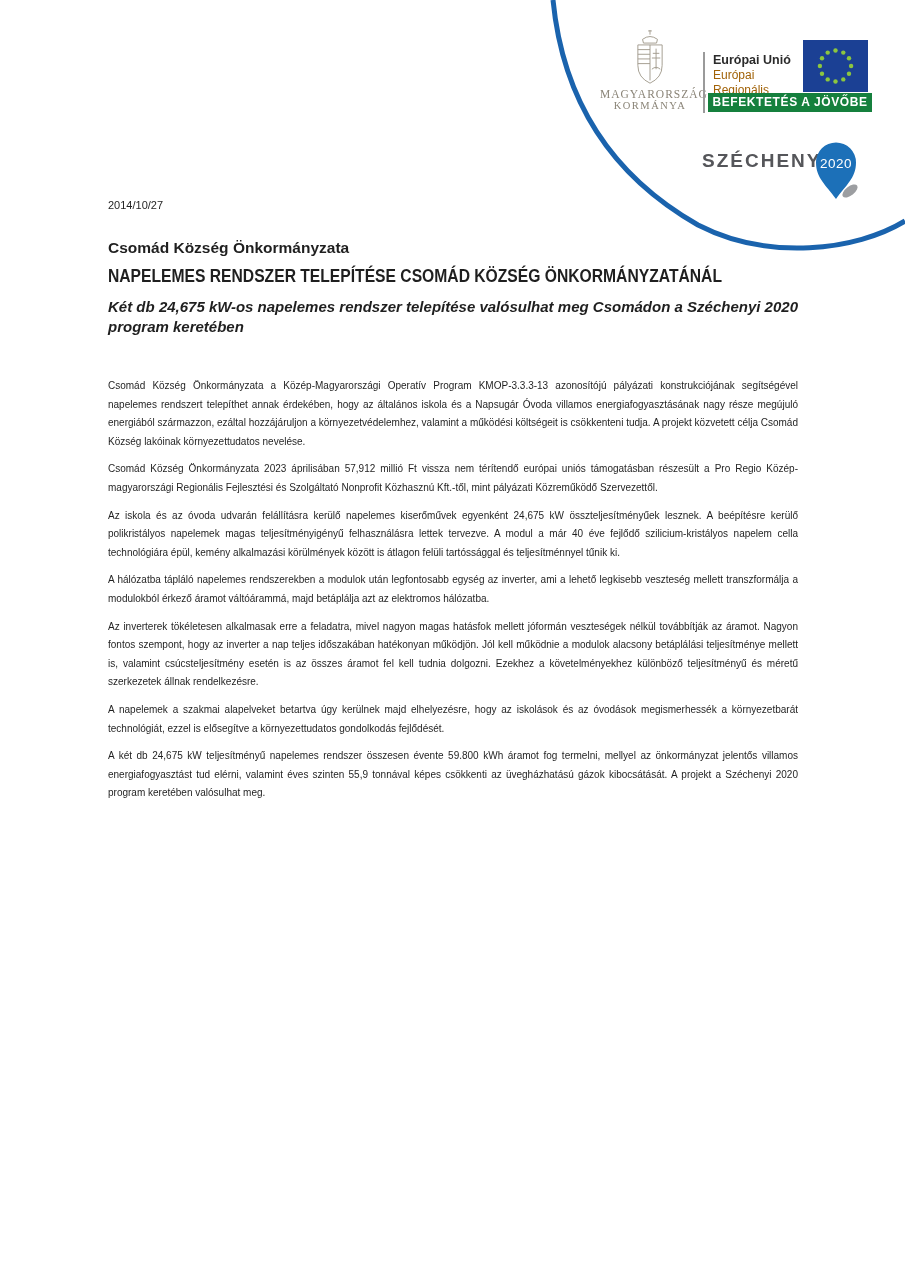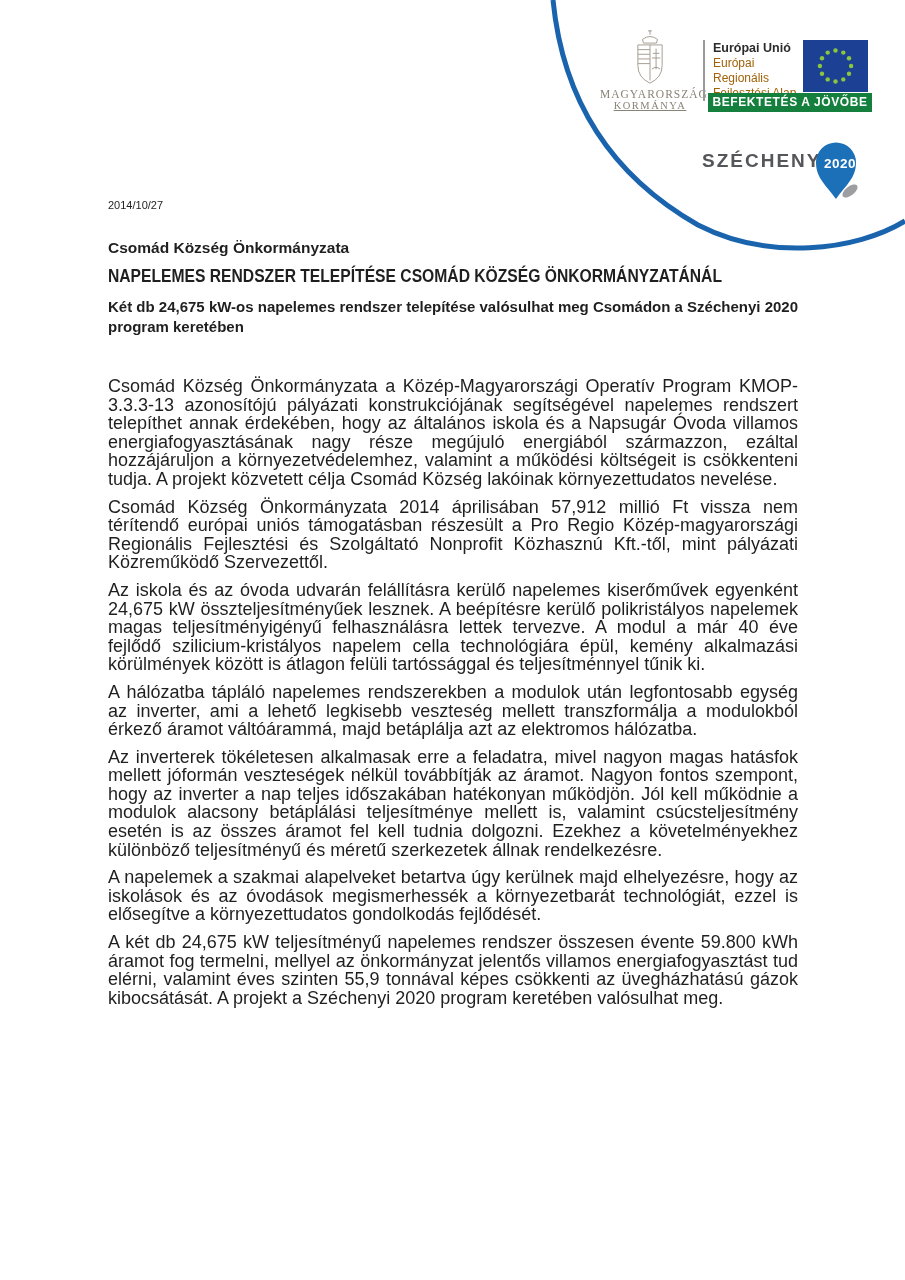--- a/index.html
+++ b/index.html
@@ -8,48 +8,48 @@
     overflow:hidden;font-family:"Liberation Sans",sans-serif;color:#1f1f1f;
   }
   
   .curve-svg{position:absolute;left:0;top:0;pointer-events:none;}
   
   .gov-logo{position:absolute;left:600px;top:30px;width:100px;text-align:center;}
   .gov-crest{display:block;margin:0 auto 2px auto;}
   .gov-line1{display:block;font-family:"Liberation Serif",serif;font-size:11.5px;
     letter-spacing:1px;color:#8a8477;line-height:12px;}
   .gov-line2{display:block;font-family:"Liberation Serif",serif;font-size:10.5px;
-    letter-spacing:1.5px;color:#8a8477;line-height:12px;text-decoration:underline;}
+    letter-spacing:1.5px;color:#8a8477;line-height:12px;}
   
-  .eu-text{position:absolute;left:703px;top:40px;width:96px;
+  .eu-text{position:absolute;left:703px;top:52px;width:96px;
     border-left:2px solid #9a9a9a;padding-left:8px;}
   .eu-l1{display:block;font-size:12.5px;font-weight:bold;color:#2b2b2b;line-height:16px;}
   .eu-l2,.eu-l3{display:block;font-size:12px;color:#a16207;line-height:15px;}
   .eu-flag{position:absolute;left:803px;top:40px;display:block;}
   .banner{position:absolute;left:708px;top:93px;width:164px;height:19px;
     background:#15803d;color:#ffffff;font-size:12px;font-weight:bold;
     text-align:center;line-height:19px;letter-spacing:0.6px;}
   
   .sz-text{position:absolute;left:702px;top:150px;font-size:19px;font-weight:bold;
     letter-spacing:2px;color:#55565a;}
   .sz-pin{position:absolute;left:812px;top:141px;}
-  .sz-year{position:absolute;left:820px;top:156px;width:40px;text-align:center;
-    color:#ffffff;font-size:13.5px;font-weight:bold;letter-spacing:0.5px;}
+  .sz-year{position:absolute;left:820px;top:156px;width:40px;text-align:left;
+    color:#ffffff;font-size:13.5px;font-weight:normal;letter-spacing:0.5px;}
   
   .doc{position:absolute;left:108px;top:196px;width:690px;}
   .date{font-size:11px;line-height:18px;}
   .org{font-size:15.5px;font-weight:bold;line-height:18px;margin-top:25px;}
   .headline{font-size:29px;font-weight:bold;color:#2356a7;line-height:32px;
     margin:36px 0 0 0;letter-spacing:0.5px;}
   .title{font-size:18px;font-weight:bold;line-height:20px;margin-top:9px;
     transform:scaleX(0.87);transform-origin:0 50%;white-space:nowrap;}
   .subtitle{font-size:15px;font-weight:bold;line-height:20px;margin-top:11px;
-    text-align:justify;}
+    text-align:justify;font-style:italic;}
   .paragraphs{margin-top:40px;}
-  .paragraphs p{font-size:18px;line-height:18.6px;text-align:justify;
+  .paragraphs p{font-size:10px;line-height:18.6px;text-align:justify;
     margin:0 0 9px 0;}
 </style>
 </head>
 <body>
 
 <div class="page">
 
   <svg class="curve-svg" width="905" height="270" viewBox="0 0 905 270">
     <path d="M553,0 C562,92 605,172 698,225 C768,261 856,251 905,221" fill="none" stroke="#1a63ad" stroke-width="5"></path>
   </svg>
@@ -108,21 +108,21 @@
   </svg>
   <span class="sz-year">2020</span>
 
   <div class="doc">
     <div class="date">2014/10/27</div>
     <div class="org">Csomád Község Önkormányzata</div>
     <div class="title">NAPELEMES RENDSZER TELEPÍTÉSE CSOMÁD KÖZSÉG ÖNKORMÁNYZATÁNÁL</div>
     <div class="subtitle">Két db 24,675 kW-os napelemes rendszer telepítése valósulhat meg Csomádon a Széchenyi 2020 program keretében</div>
     <div class="paragraphs">
         <p>Csomád Község Önkormányzata a Közép-Magyarországi Operatív Program KMOP-3.3.3-13 azonosítójú pályázati konstrukciójának segítségével napelemes rendszert telepíthet annak érdekében, hogy az általános iskola és a Napsugár Óvoda villamos energiafogyasztásának nagy része megújuló energiából származzon, ezáltal hozzájáruljon a környezetvédelemhez, valamint a működési költségeit is csökkenteni tudja. A projekt közvetett célja Csomád Község lakóinak környezettudatos nevelése.</p>
-        <p>Csomád Község Önkormányzata 2014 áprilisában 57,912 millió Ft vissza nem térítendő európai uniós támogatásban részesült a Pro Regio Közép-magyarországi Regionális Fejlesztési és Szolgáltató Nonprofit Közhasznú Kft.-től, mint pályázati Közreműködő Szervezettől.</p>
+        <p>Csomád Község Önkormányzata 2023 áprilisában 57,912 millió Ft vissza nem térítendő európai uniós támogatásban részesült a Pro Regio Közép-magyarországi Regionális Fejlesztési és Szolgáltató Nonprofit Közhasznú Kft.-től, mint pályázati Közreműködő Szervezettől.</p>
         <p>Az iskola és az óvoda udvarán felállításra kerülő napelemes kiserőművek egyenként 24,675 kW összteljesítményűek lesznek. A beépítésre kerülő polikristályos napelemek magas teljesítményigényű felhasználásra lettek tervezve. A modul a már 40 éve fejlődő szilicium-kristályos napelem cella technológiára épül, kemény alkalmazási körülmények között is átlagon felüli tartóssággal és teljesítménnyel tűnik ki.</p>
         <p>A hálózatba tápláló napelemes rendszerekben a modulok után legfontosabb egység az inverter, ami a lehető legkisebb veszteség mellett transzformálja a modulokból érkező áramot váltóárammá, majd betáplálja azt az elektromos hálózatba.</p>
         <p>Az inverterek tökéletesen alkalmasak erre a feladatra, mivel nagyon magas hatásfok mellett jóformán veszteségek nélkül továbbítják az áramot. Nagyon fontos szempont, hogy az inverter a nap teljes időszakában hatékonyan működjön. Jól kell működnie a modulok alacsony betáplálási teljesítménye mellett is, valamint csúcsteljesítmény esetén is az összes áramot fel kell tudnia dolgozni. Ezekhez a követelményekhez különböző teljesítményű és méretű szerkezetek állnak rendelkezésre.</p>
         <p>A napelemek a szakmai alapelveket betartva úgy kerülnek majd elhelyezésre, hogy az iskolások és az óvodások megismerhessék a környezetbarát technológiát, ezzel is elősegítve a környezettudatos gondolkodás fejlődését.</p>
         <p>A két db 24,675 kW teljesítményű napelemes rendszer összesen évente 59.800 kWh áramot fog termelni, mellyel az önkormányzat jelentős villamos energiafogyasztást tud elérni, valamint éves szinten 55,9 tonnával képes csökkenti az üvegházhatású gázok kibocsátását. A projekt a Széchenyi 2020 program keretében valósulhat meg.</p>
       </div>
   </div>
 
 </div>
 

